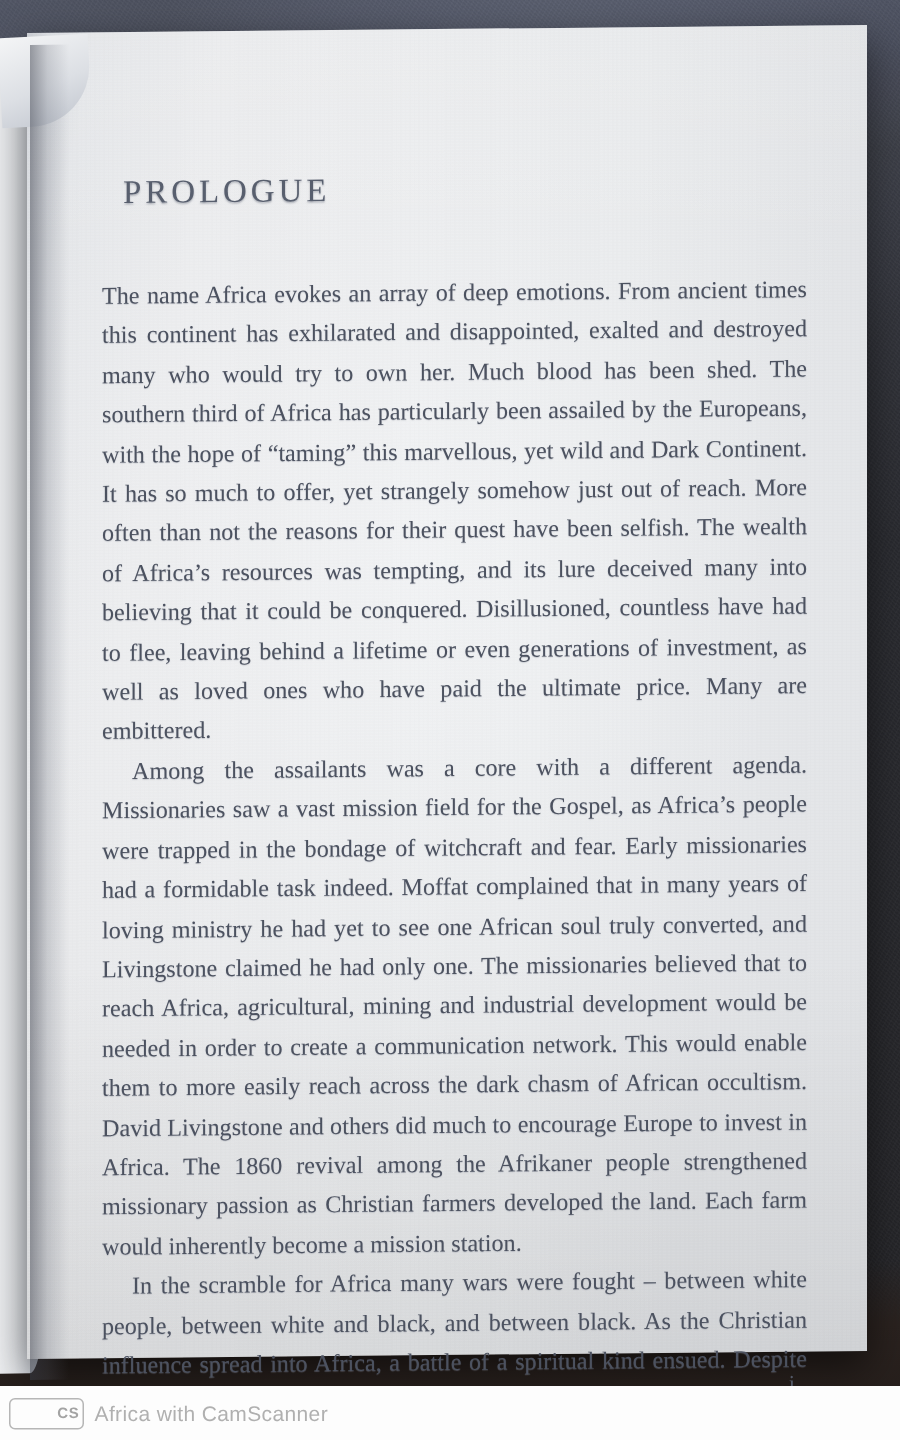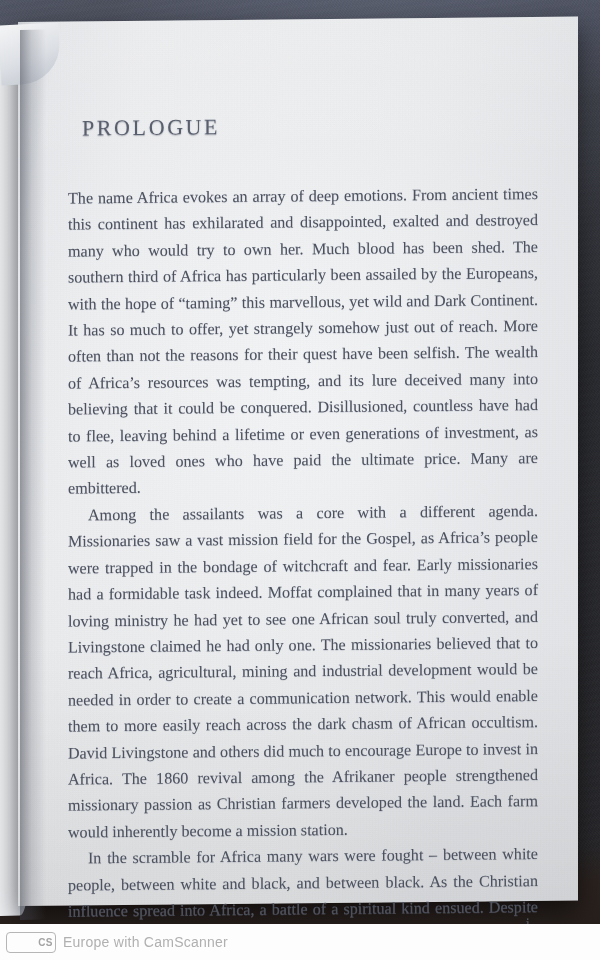--- a/index.html
+++ b/index.html
@@ -217,16 +217,16 @@
 
       <div class="folio">i</div>
     </div>
   </div>
 
   <div class="page-curl-top"></div>
   <div class="gutter-shadow"></div>
 
   <div class="scanner-bar">
     <div class="cs-logo">CS</div>
-    <div class="cs-text">Europe with CamScanner</div>
+    <div class="cs-text">Africa with CamScanner</div>
   </div>
 
 </div>
 
 </body></html>

